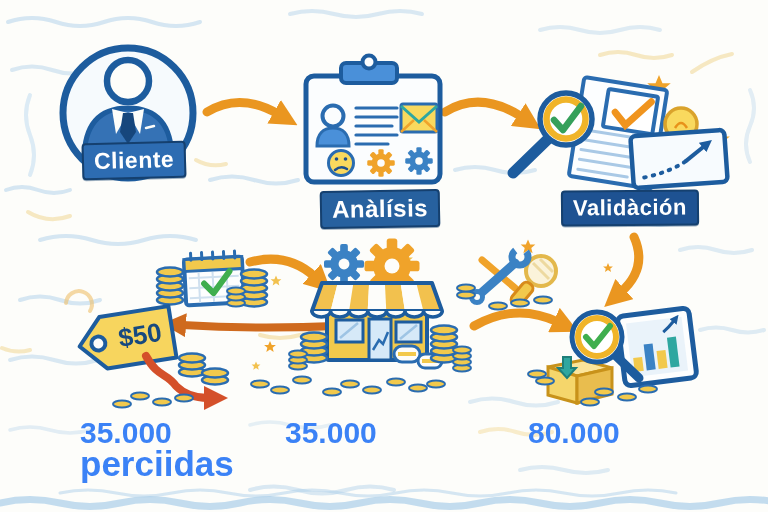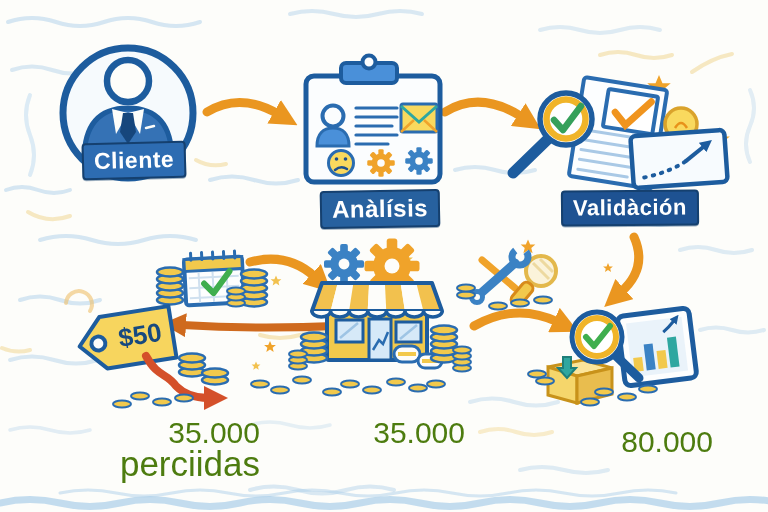--- a/index.html
+++ b/index.html
@@ -5,26 +5,26 @@
   html,body{margin:0;padding:0;background:#fff;}
   .stage{position:relative;width:768px;height:512px;overflow:hidden;background:#fdfdfa;
          font-family:"Liberation Sans", sans-serif;}
   svg.art{position:absolute;left:0;top:0;}
   .banner{position:absolute;color:#fff;font-weight:bold;text-align:center;
           border-radius:4px;border:2px solid #15406f;box-shadow:0 1px 0 rgba(21,64,111,.4);
           padding:3px 10px;letter-spacing:.5px;}
   .banner-cliente{left:82px;top:142px;font-size:23px;background:#2d6cb2;transform:rotate(-1.5deg);}
   .banner-analisis{left:320px;top:190px;font-size:24px;background:#27619f;transform:rotate(-1deg);}
   .banner-validacion{left:561px;top:190px;font-size:22px;background:#1e5292;transform:rotate(-.5deg);}
-  .outcome{position:absolute;text-align:right;color:#4d7c0f;font-weight:normal;}
+  .outcome{position:absolute;text-align:left;color:#3b82f6;font-weight:bold;}
   .outcome .value{font-size:30px;line-height:32px;}
   .outcome .caption{font-size:35px;line-height:30px;}
   .outcome-1{left:80px;top:417px;width:180px;}
   .outcome-2{left:285px;top:417px;width:180px;}
-  .outcome-3{left:528px;top:426px;width:185px;}
+  .outcome-3{left:528px;top:417px;width:185px;}
   .price-text{position:absolute;left:107px;top:320px;width:66px;text-align:center;
               color:#17497f;font-weight:bold;font-size:26px;transform:rotate(-9deg);}
 </style>
 </head>
 <body>
 
 <div class="stage">
 
 <svg class="art" width="768" height="512" viewBox="0 0 768 512">
   <defs>

